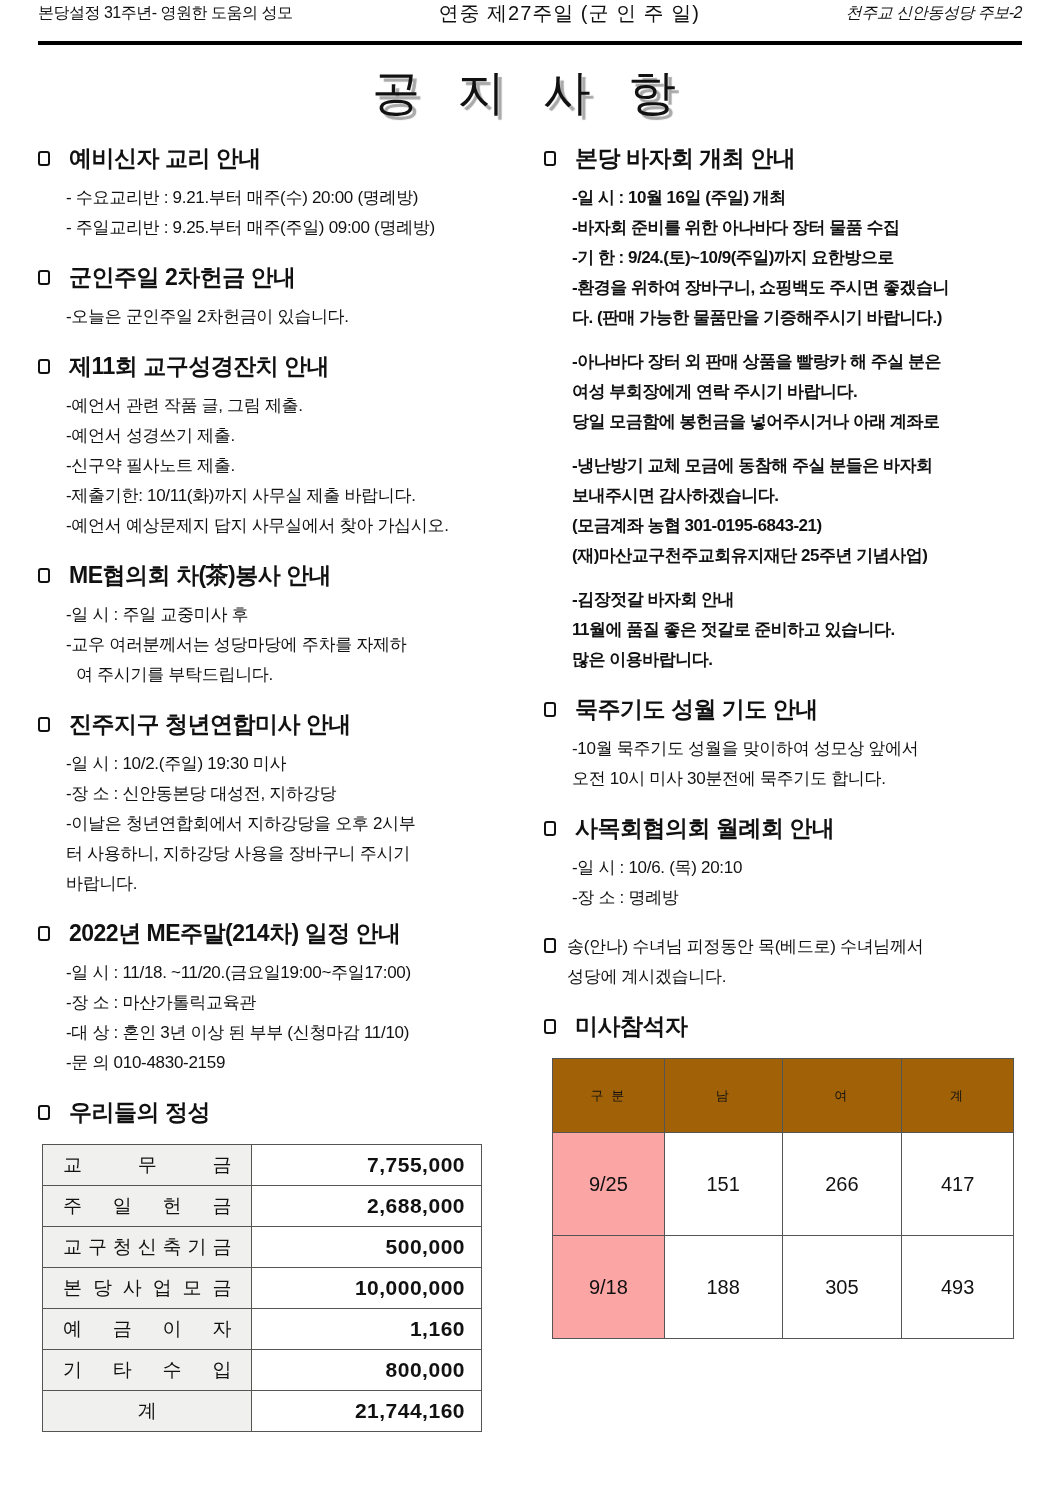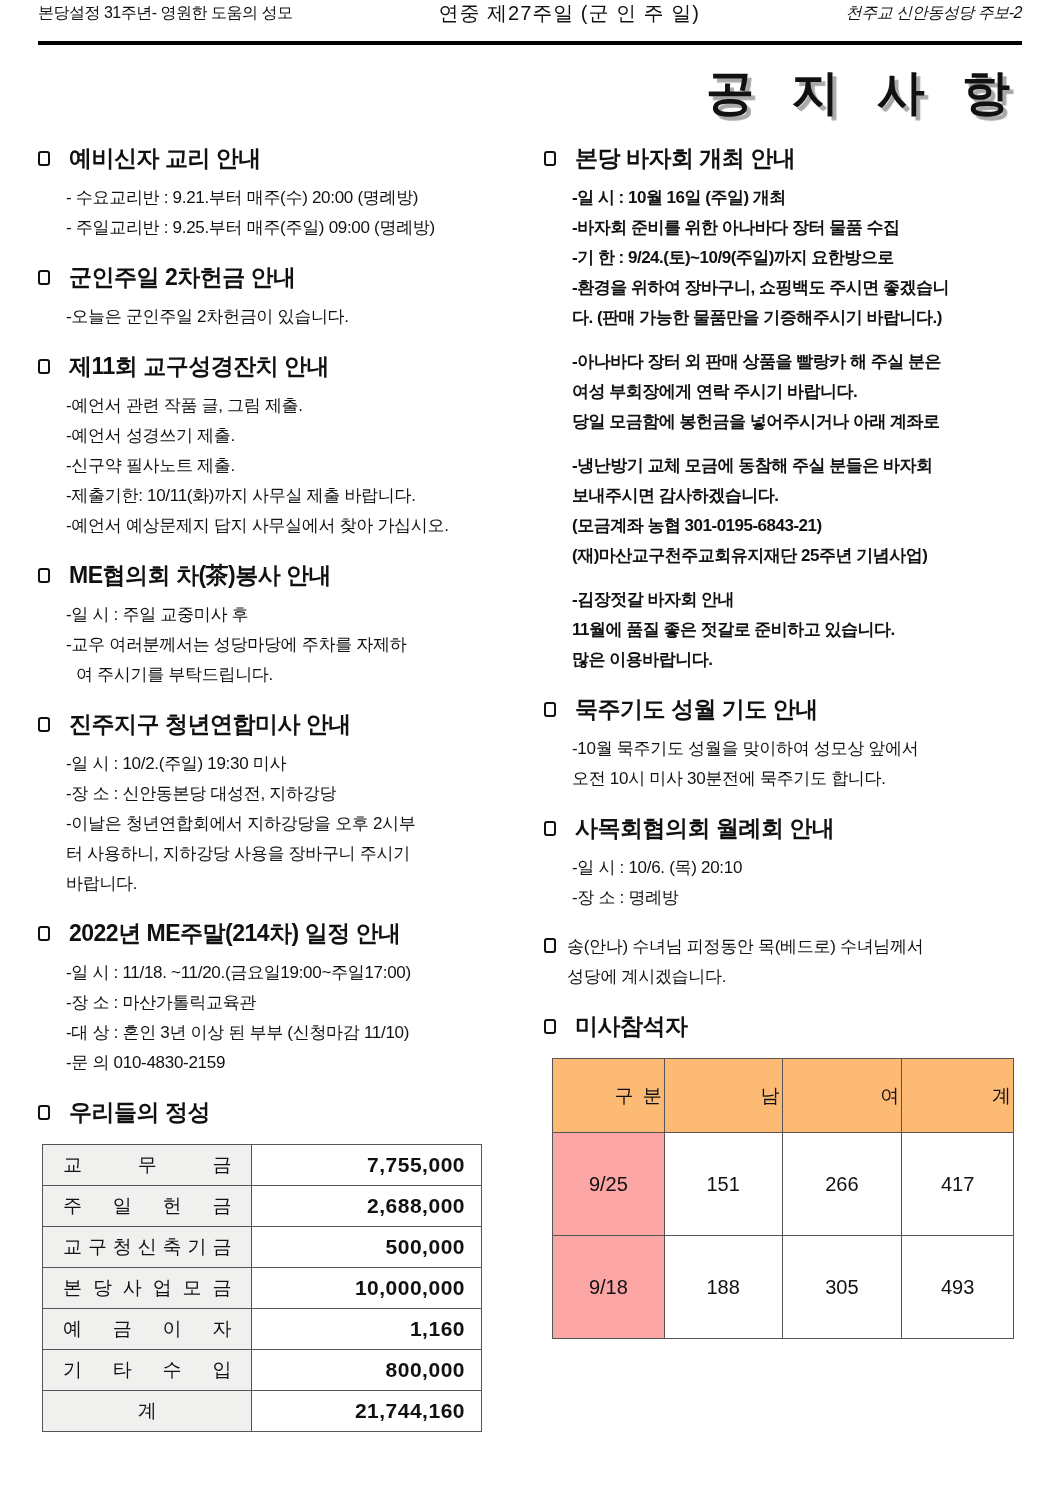--- a/index.html
+++ b/index.html
@@ -16,21 +16,21 @@
     display:flex; justify-content:space-between; align-items:center;
     padding-bottom:14px;
   }
   .masthead .m-left  { font-size:16px; letter-spacing:-0.5px; }
   .masthead .m-center{ font-size:20px; letter-spacing:1px; font-weight:500; }
   .masthead .m-right { font-size:16px; letter-spacing:-0.5px;font-style:italic; }
   .rule { border-bottom:4px solid #000; }
 
   
   .big-title {
-    text-align:right; font-size:48px; font-weight:bold;
+    text-align:center; font-size:48px; font-weight:normal;
     letter-spacing:12px; margin:16px 0 18px 0;
     text-shadow:4px 4px 1px #a8a8a8;
   }
 
   
   .columns { display:flex; gap:28px; }
   .col { flex:1; min-width:0; }
   .col.left  { width:462px; }
   .col.right { width:494px; }
 
@@ -69,21 +69,21 @@
     text-align:justify; text-align-last:justify; letter-spacing:0;
   }
   .offering tr.total td.lbl { text-align:center; text-align-last:center; }
   .offering td.val {
     width:230px; text-align:right; padding-right:16px;
     font-size:21px; font-weight:bold; letter-spacing:0.5px;
   }
 
   table.attend { width:462px; margin-left:8px; margin-top:1px; }
   .attend td { border:1.5px solid #555; text-align:center; font-size:20px; }
-  .attend tr.hd td { height:74px; background:#fdba74; font-size:19px; letter-spacing:2px;text-align:right; }
+  .attend tr.hd td { height:74px; background:#a16207; font-size:13px; letter-spacing:2px; }
   .attend tr.dr td { height:103px; }
   .attend td.c0 { background:#fca5a5; width:112px; }
   .attend td.c1 { width:118px; }
   .attend td.c2 { width:120px; }
   .attend td.c3 { width:112px; }
 </style>
 </head>
 <body>
 
 <div class="page">

